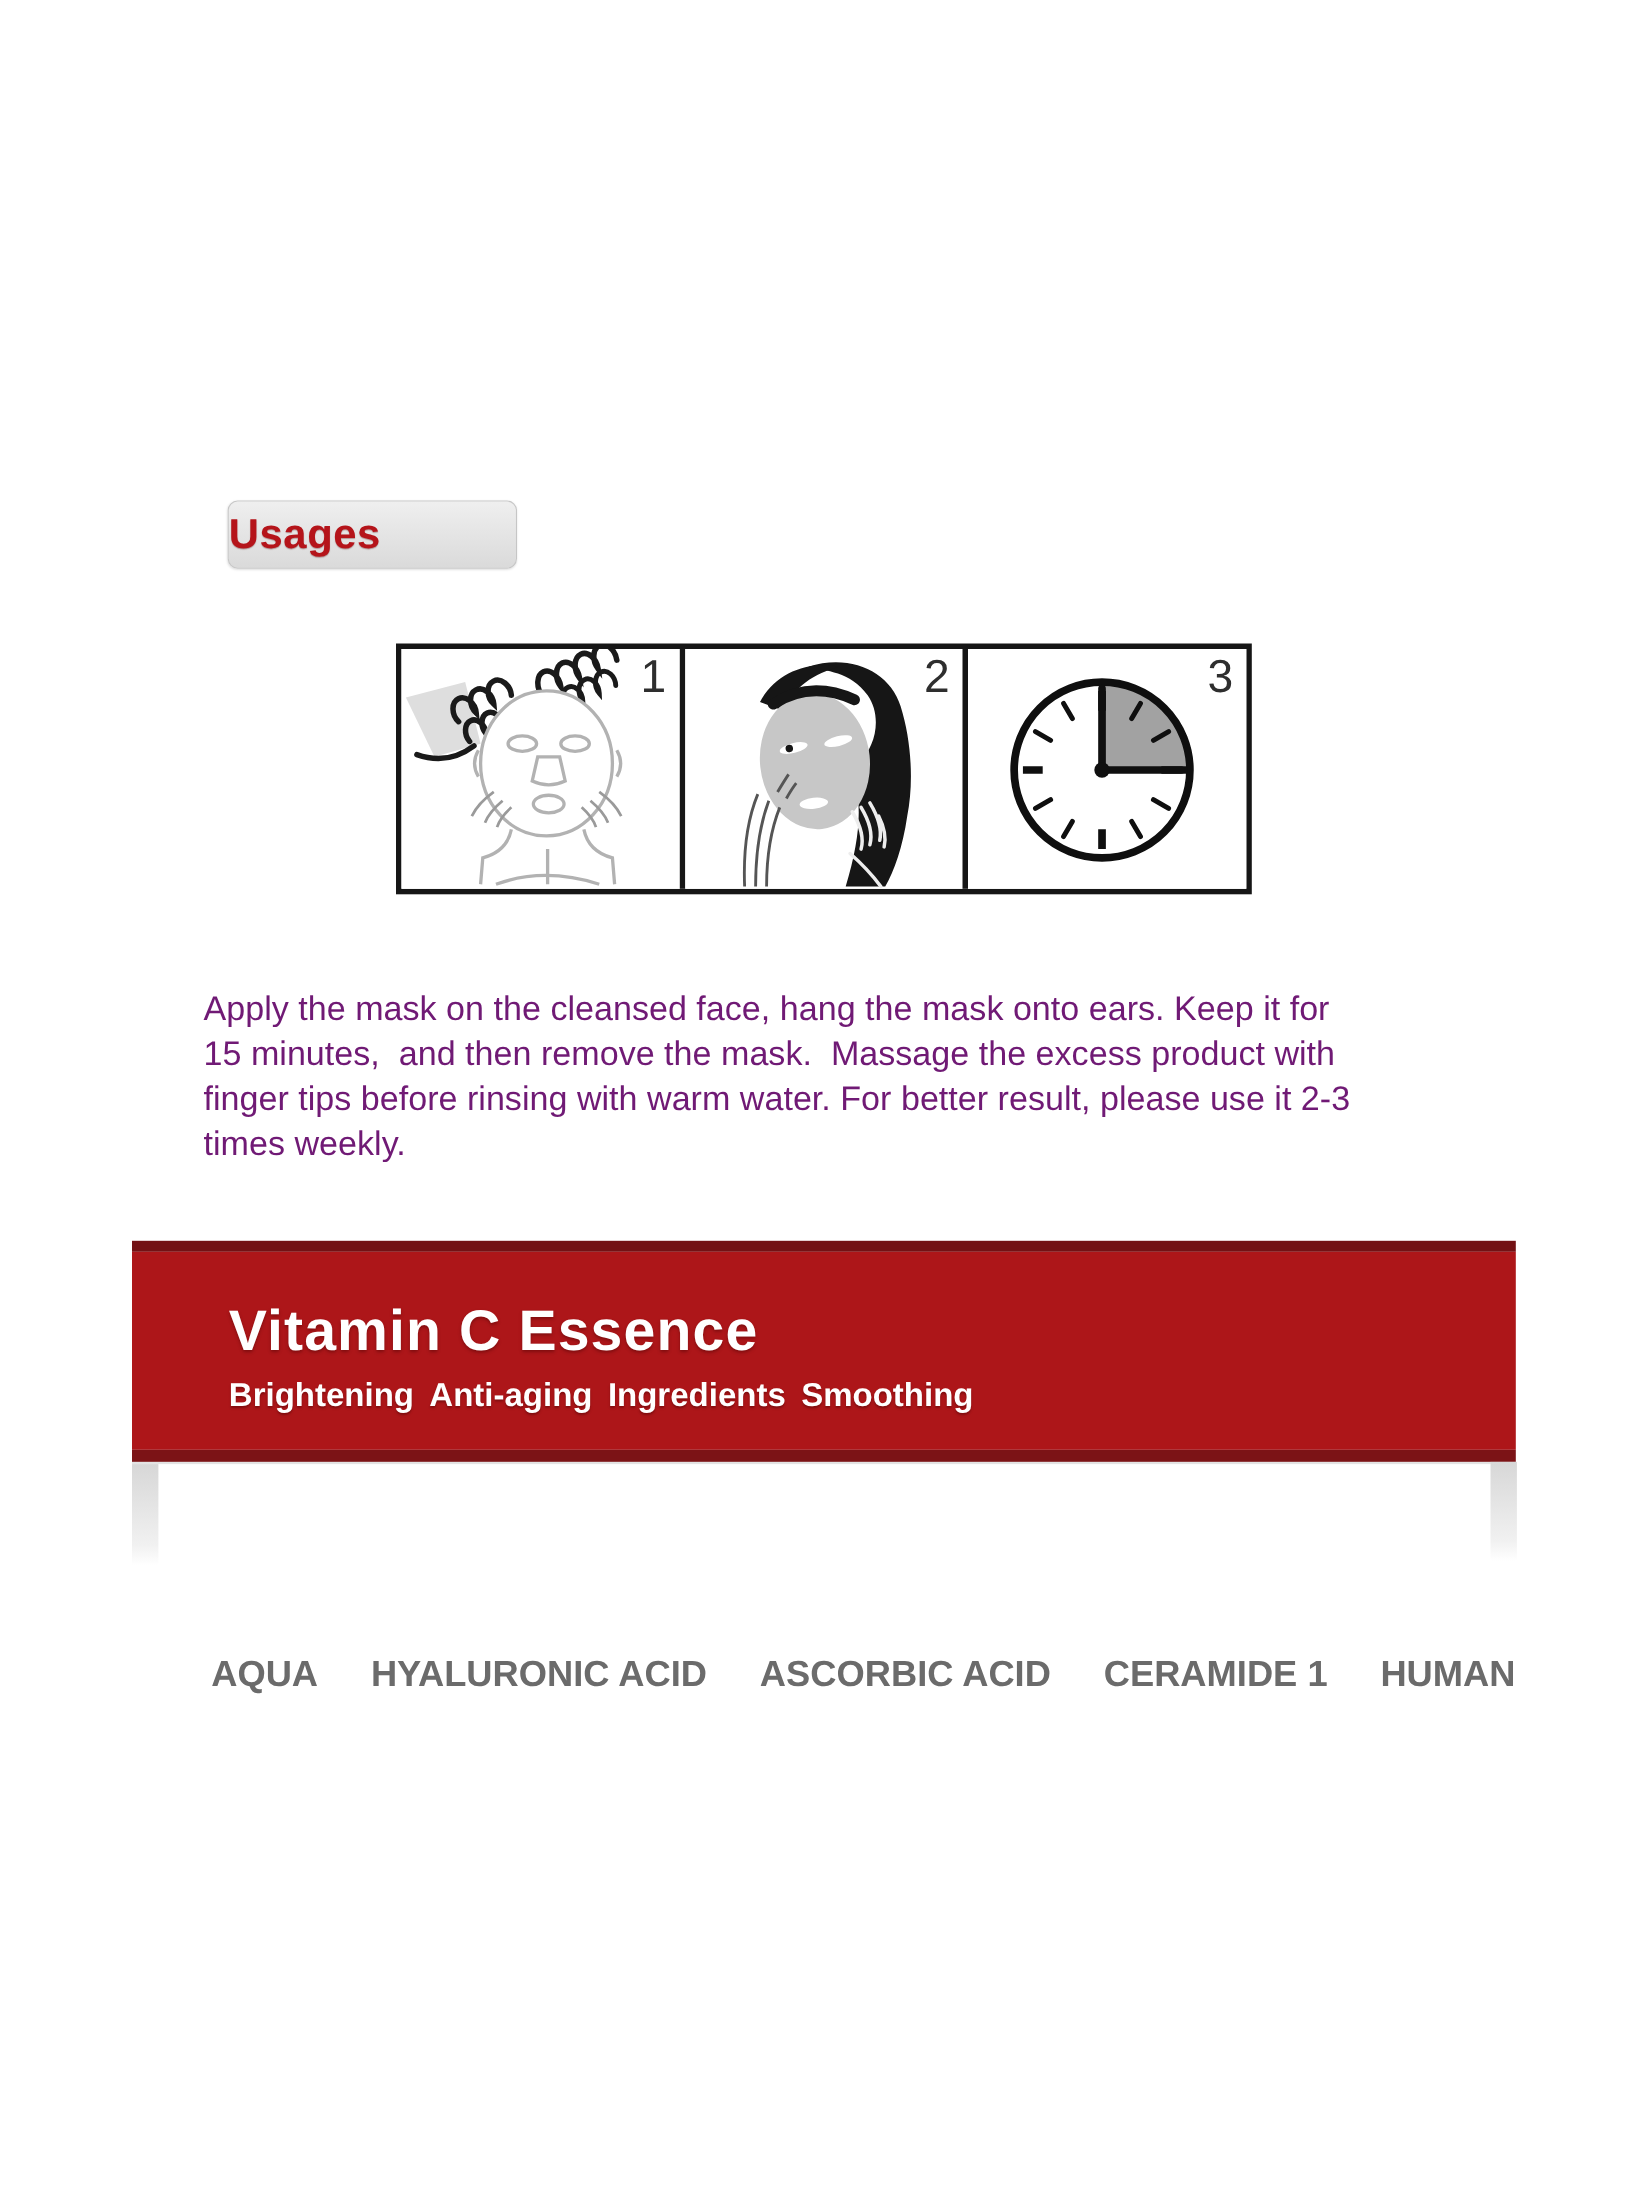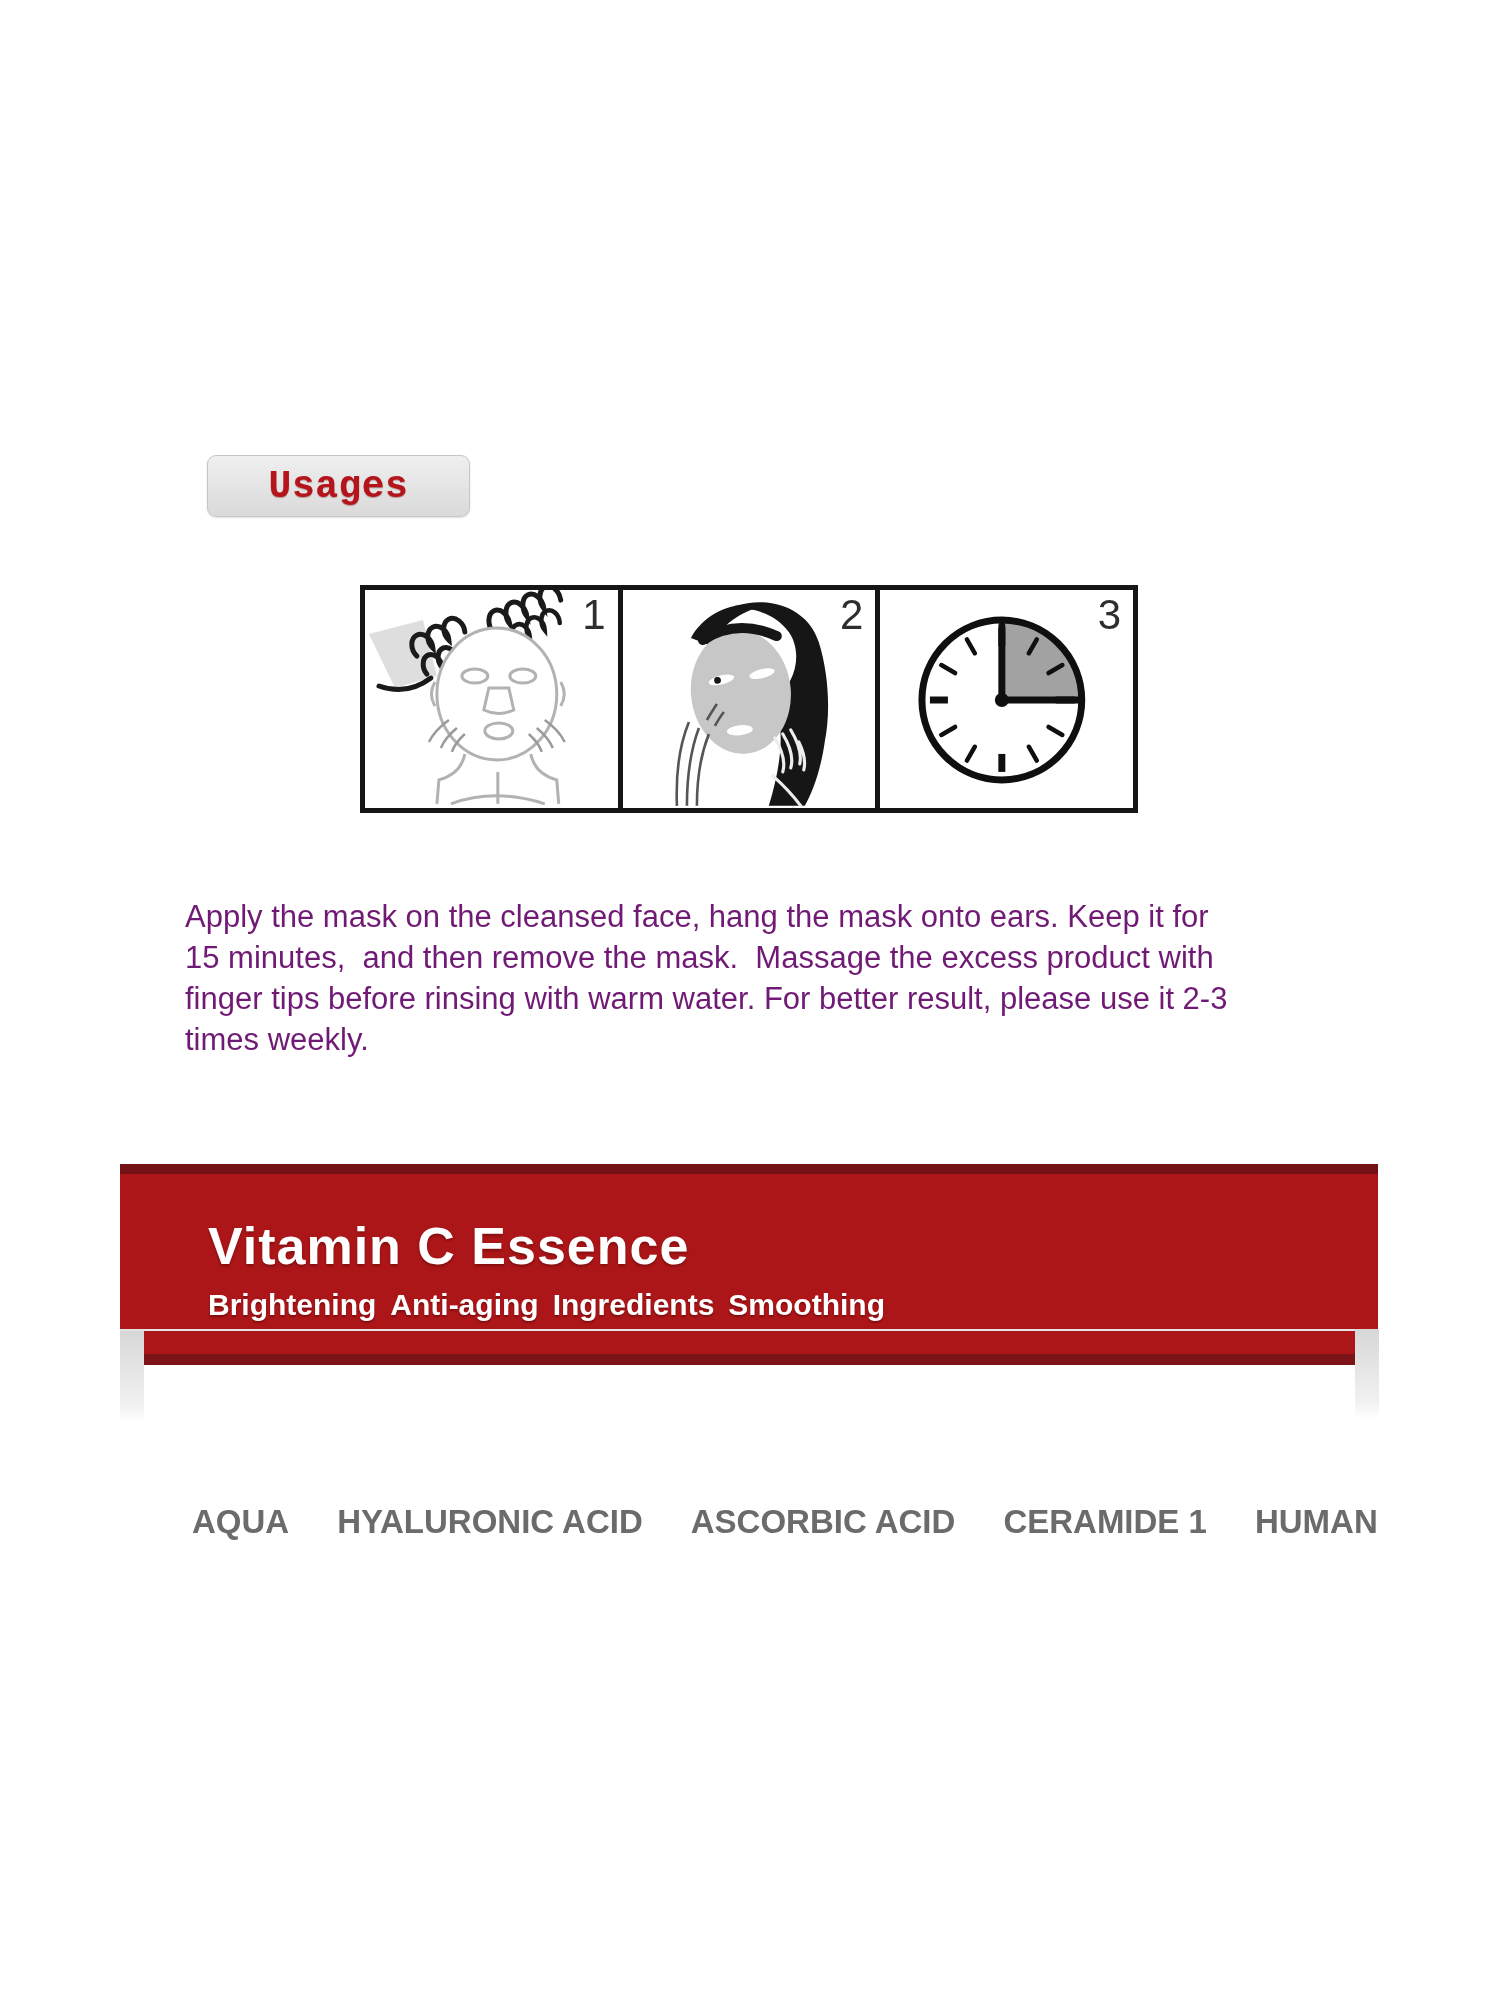--- a/index.html
+++ b/index.html
@@ -6,21 +6,21 @@
   .canvas{
     position:relative;width:1500px;height:2000px;background:#ffffff;
     font-family:"Liberation Sans","DejaVu Sans",sans-serif;overflow:hidden;
   }
   
   .section-label{
     position:absolute;border-radius:9px;
     background:linear-gradient(#efefef,#dadada);
     border:1px solid #c6c6c6;
     box-shadow:0 1px 2px rgba(0,0,0,0.12);
-    display:flex;align-items:center;justify-content:center;font-family:Liberation Mono, monospace;
+    display:flex;align-items:center;justify-content:flex-start;
   }
   .section-label span{
     color:#b5141a;font-weight:bold;font-size:38px;
     text-shadow:0 1px 1px rgba(90,0,0,0.35);
     letter-spacing:0.5px;
   }
   .label-usages{left:207px;top:455px;width:261px;height:60px;}
   .label-ingredients{left:207px;top:1383px;width:273px;height:59px;}
 
   
@@ -37,21 +37,21 @@
   .step svg{position:absolute;left:0;top:0;width:100%;height:100%;}
 
   
   .usage-paragraph{
     position:absolute;left:185px;top:896px;width:1200px;
     font-size:31px;line-height:41px;color:#701a75;
   }
   .usage-paragraph div{white-space:pre;}
 
   
-  .banner{position:absolute;left:120px;top:1128px;width:1258px;margin-top:36px;}
+  .banner{position:absolute;left:120px;top:1128px;width:1258px;}
   .banner-edge-top{height:10px;background:#731114;}
   .banner-body{height:180px;background:#ad1619;padding-left:88px;box-sizing:border-box;}
   .banner-edge-bottom{height:11px;background:#7c1316;}
   .banner-title{
     padding-top:44px;color:#ffffff;font-size:52px;font-weight:bold;
     letter-spacing:1px;line-height:1.1;
     text-shadow:0 2px 3px rgba(60,0,0,0.4);
   }
   .banner-tags{
     margin-top:13px;display:flex;gap:14px;color:#ffffff;

